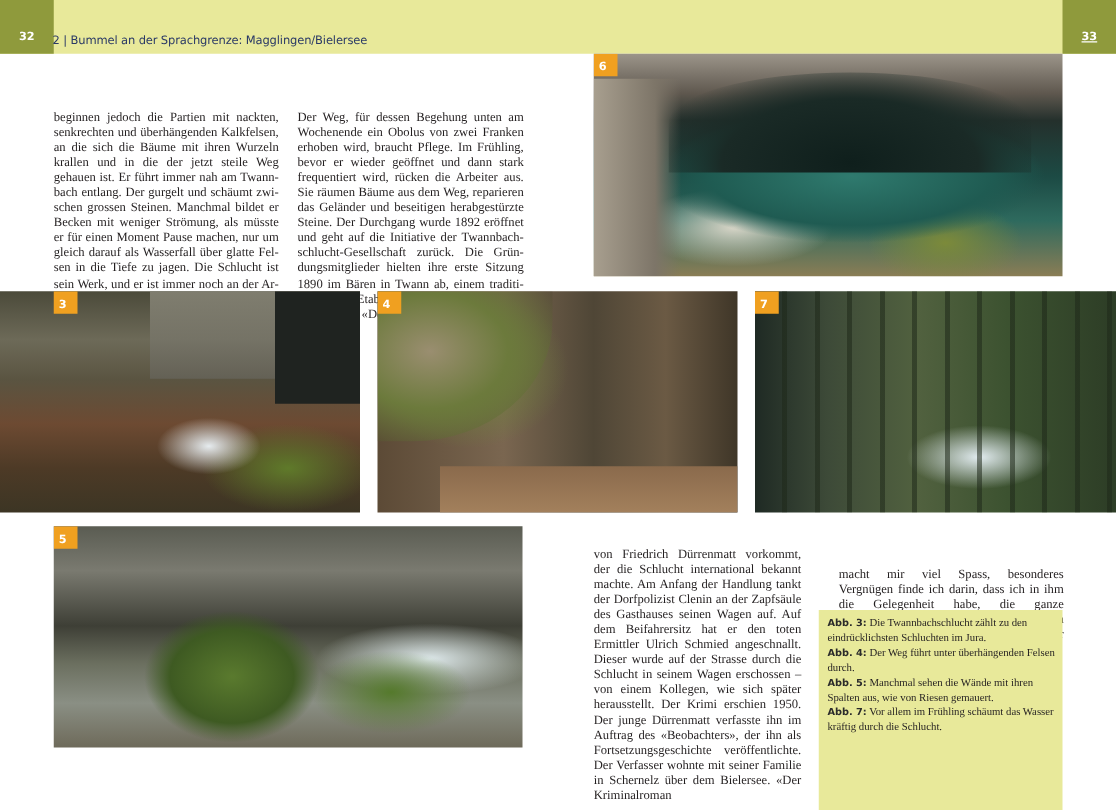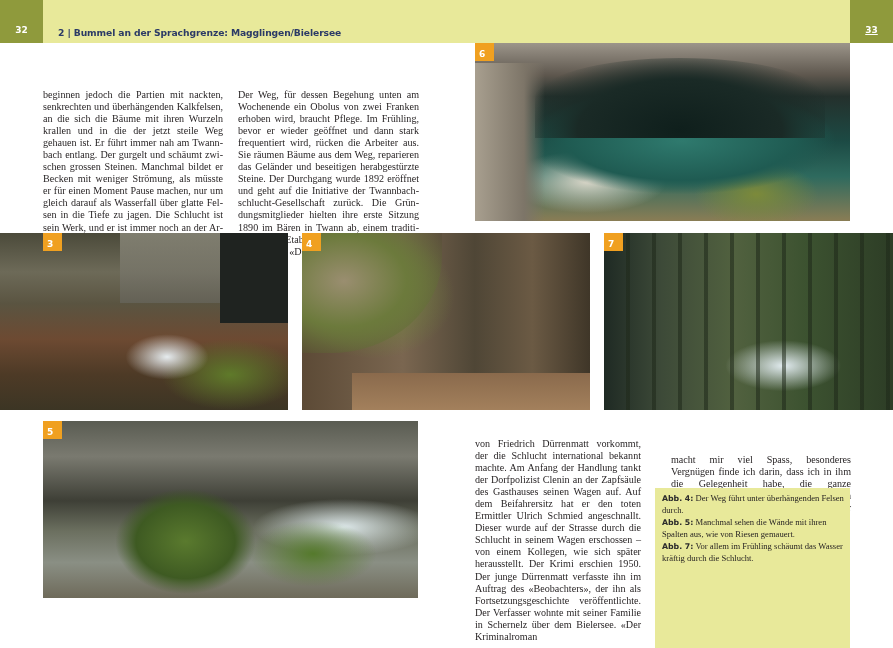--- a/index.html
+++ b/index.html
@@ -5,22 +5,22 @@
   * { box-sizing: border-box; margin: 0; padding: 0; }
   html, body { width: 893px; height: 648px; overflow: hidden; background: #ffffff; }
   body { position: relative; font-family: "Liberation Serif", "DejaVu Serif", serif; color: #231f20; }
 
   .header-band { position: absolute; left: 0; top: 0; width: 893px; height: 43px; background: #e8e99a; }
   .page-tab { position: absolute; top: 0; height: 43px; background: #8f9a3c; color: #ffffff;
               font-family: "DejaVu Sans", sans-serif; font-size: 9px; font-weight: bold;
               display: flex; align-items: flex-end; justify-content: center; padding-bottom: 8px; }
   .page-tab.left { left: 0; width: 43px; }
   .page-tab.right { left: 850px; width: 43px; text-decoration: underline; }
-  .running-head { position: absolute; left: 58px; top: 27px; font-family: "DejaVu Sans", sans-serif;
-                  font-size: 9.2px; font-weight: bold; color: #2b3a66; letter-spacing: -0.1px; }
+  .running-head { position: absolute; left: 42px; top: 27px; font-family: "DejaVu Sans", sans-serif;
+                  font-size: 9.2px; font-weight: normal; color: #2b3a66; letter-spacing: -0.1px; }
 
   .text-col { position: absolute; font-size: 10.1px; line-height: 12.05px; text-align: justify;
               hyphens: manual; color: #231f20; margin-top: 38px; }
   .text-col p { margin: 0; }
 
   .photo { position: absolute; overflow: hidden; }
   .badge { position: absolute; left: 0; top: 0; width: 19px; height: 18px; background: #f0a020;
            color: #ffffff; font-family: "DejaVu Sans", sans-serif; font-size: 9px; font-weight: bold;
            display: flex; align-items: flex-end; padding: 0 0 2px 4px; }
 
@@ -133,16 +133,17 @@
 </div>
 
 <div class="text-col" style="left:475px; top:400px; width:166px;">
   <p>von Friedrich Dürrenmatt vorkommt, der die Schlucht international bekannt machte. Am Anfang der Handlung tankt der Dorf­polizist Clenin an der Zapfsäule des Gast­hauses seinen Wagen auf. Auf dem Beifah­rersitz hat er den toten Ermittler Ulrich Schmied angeschnallt. Dieser wurde auf der Strasse durch die Schlucht in seinem Wagen erschossen – von einem Kollegen, wie sich später herausstellt. Der Krimi erschien 1950. Der junge Dürrenmatt verfasste ihn im Auf­trag des «Beobachters», der ihn als Fortset­zungsgeschichte veröffentlichte. Der Verfas­ser wohnte mit seiner Familie in Schernelz über dem Bielersee. «Der Kriminalroman</p>
 </div>
 <div class="text-col" style="left:671px; top:416px; width:180px;">
   <p>macht mir viel Spass, besonderes Vergnügen finde ich darin, dass ich in ihm die Gelegen­heit habe, die ganze Bielergegend so en pas­sant kriminalistisch auszuwerten», schrieb er 1947 an Walter Muschg.</p>
 </div>
 
 <div class="caption-box">
+  <div class="caption"><span class="abb">Abb. 3:</span> <span>Die Twannbachschlucht zählt zu den eindrücklichsten Schluchten im Jura.</span></div>
   <div class="caption"><span class="abb">Abb. 4:</span> <span>Der Weg führt unter überhängenden Felsen durch.</span></div>
   <div class="caption"><span class="abb">Abb. 5:</span> <span>Manchmal sehen die Wände mit ihren Spalten aus, wie von Riesen gemauert.</span></div>
   <div class="caption"><span class="abb">Abb. 7:</span> <span>Vor allem im Frühling schäumt das Wasser kräftig durch die Schlucht.</span></div>
 </div>
 
 </body></html>

